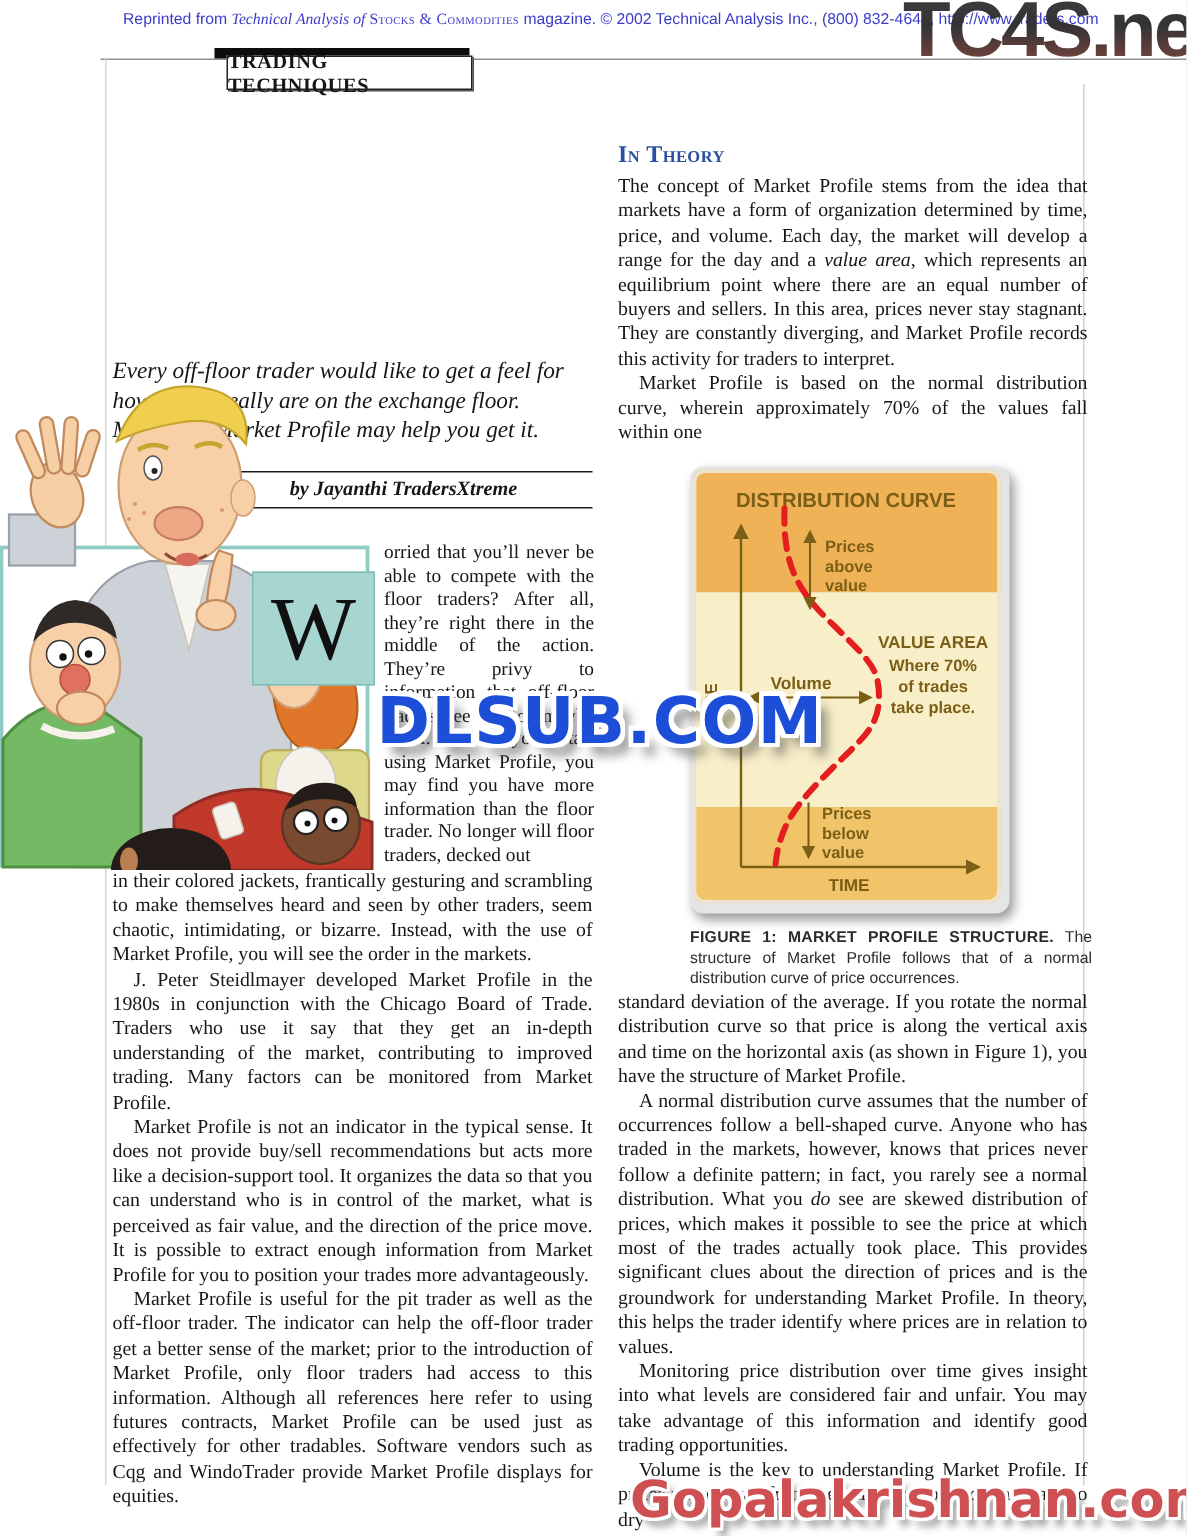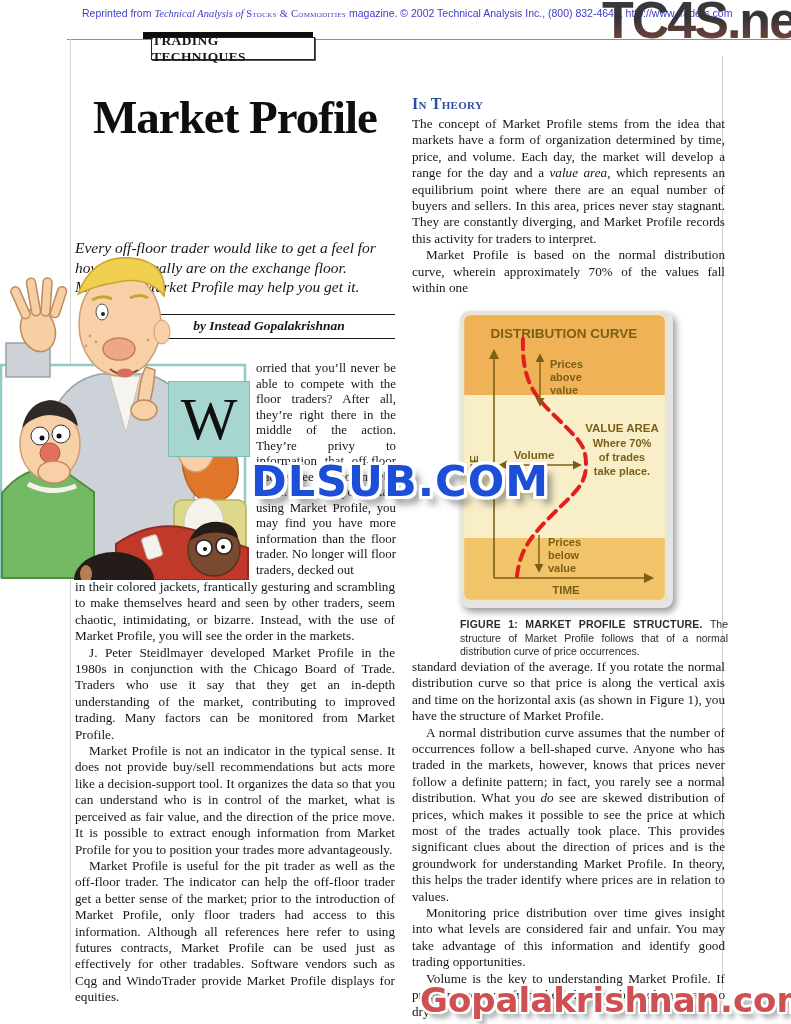--- a/index.html
+++ b/index.html
@@ -89,24 +89,23 @@
   <div class="abs guide-left"></div>
   <div class="abs guide-right"></div>
   <div class="abs black-bar"></div>
   <div class="abs section-box">
     <span>TRADING TECHNIQUES</span>
   </div>
 
   <div class="abs wm-tc4s">TC4S.net</div>
 
   <div class="abs title">
-    <div>Market Profile</div>
   </div>
   <div class="abs deck">Every off-floor trader would like to get a feel for how things really are on the exchange floor. Mastering Market Profile may help you get it.</div>
-  <div class="abs byline">by Instead Gopalakrishnan</div>
+  <div class="abs byline">by Jayanthi TradersXtreme</div>
 
   <svg class="abs cartoon" width="252" height="332" viewBox="0 0 252 332">
 
     <rect x="3" y="117" width="244" height="212" fill="#ffffff" stroke="#8fccc5" stroke-width="2.5"></rect>
 
     <g stroke="#c08a5c" stroke-width="1.5" fill="#f7cfa4">
       <rect x="8" y="95" width="44" height="34" fill="#cdd1d8" stroke="#9aa0a8"></rect>
       <ellipse cx="40" cy="82" rx="17" ry="22" transform="rotate(-18 40 82)"></ellipse>
       <rect x="18" y="38" width="9" height="34" rx="4.5" transform="rotate(-24 22 55)"></rect>
       <rect x="31" y="30" width="9" height="38" rx="4.5" transform="rotate(-10 35 49)"></rect>

